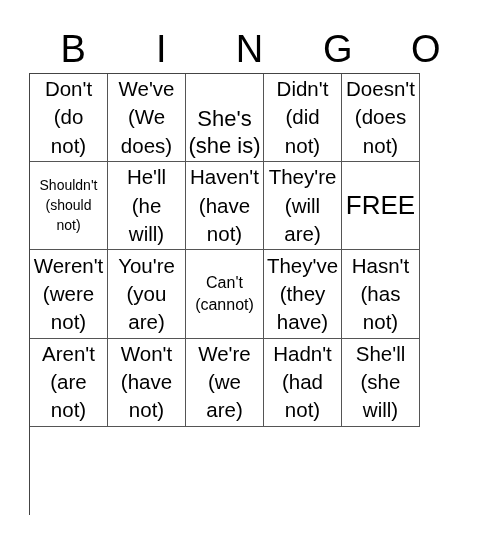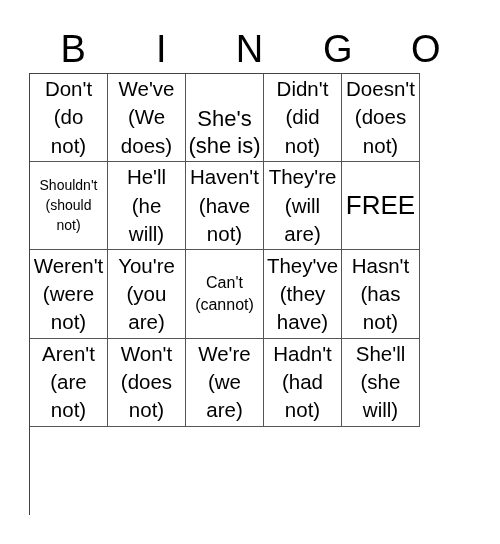--- a/index.html
+++ b/index.html
@@ -153,21 +153,21 @@
 not)</span>
     </div>
 
   <div class="cell">
       <span class="cell-text fs-rg">Aren't
 (are
 not)</span>
     </div>
   <div class="cell">
       <span class="cell-text fs-rg">Won't
-(does
+(have
 not)</span>
     </div>
   <div class="cell">
       <span class="cell-text fs-rg">We're
 (we
 are)</span>
     </div>
   <div class="cell">
       <span class="cell-text fs-rg">Hadn't
 (had

